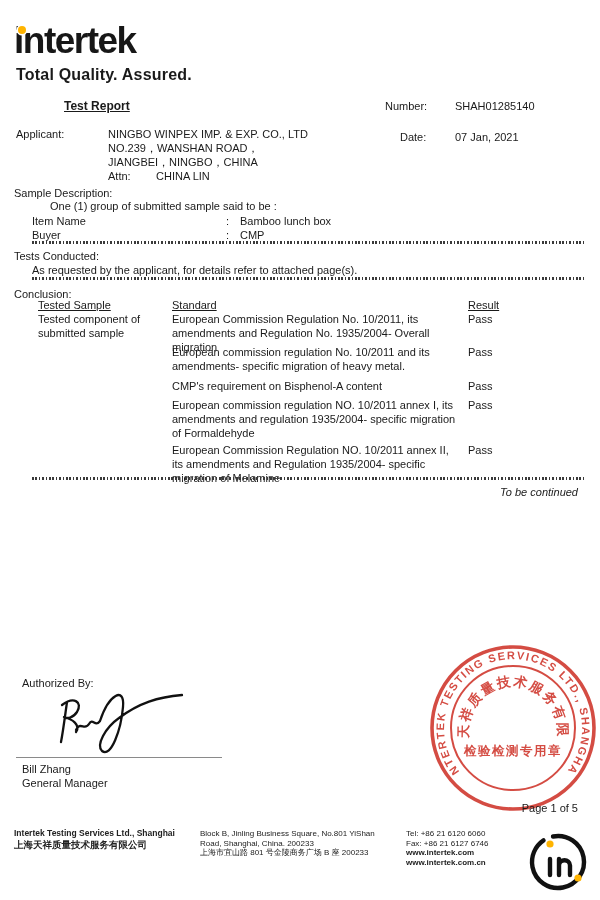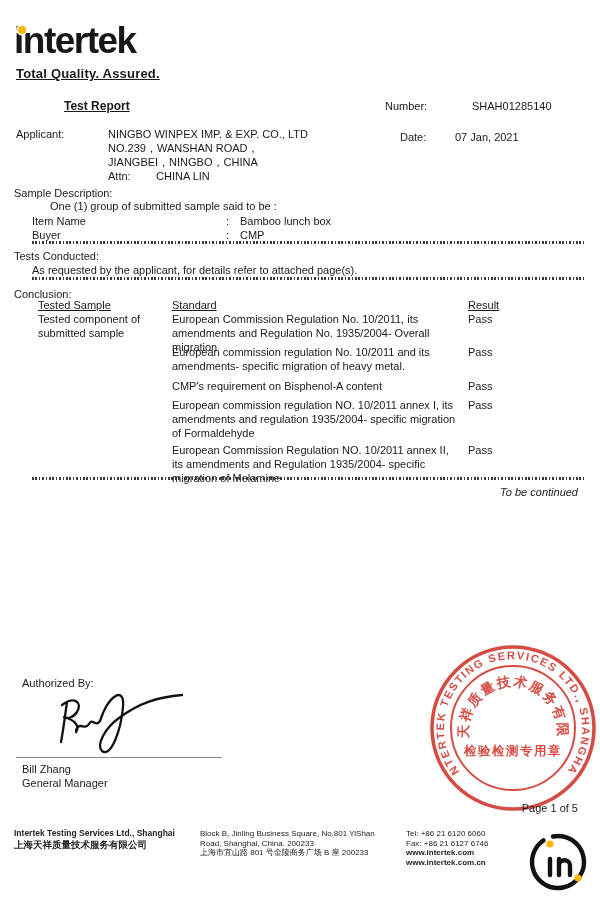--- a/index.html
+++ b/index.html
@@ -7,41 +7,41 @@
   body { width:600px; height:900px; position:relative; font-family:"Liberation Sans", sans-serif; color:#1a1a1a; }
   .page { position:absolute; inset:0; background:#fff; overflow:hidden; }
   .abs { position:absolute; }
   .t { font-size:11px; line-height:14px; }
   .b { font-weight:bold; }
   .u { text-decoration:underline; }
   .sep { height:3px; background:repeating-linear-gradient(90deg,#3a3a3a 0 1.6px, transparent 1.6px 3.4px); }
   
   .logo-text { font-size:37px; font-weight:bold; letter-spacing:-1.5px; color:#171717; }
   .logo-dot { position:absolute; width:8px; height:8px; border-radius:50%; background:#ffb400; box-shadow:0 0 0 1.5px #fff; }
-  .tagline { font-size:13px; font-weight:bold; letter-spacing:0.2px;text-decoration:underline; }
+  .tagline { font-size:16px; font-weight:bold; letter-spacing:0.2px; }
   
   .std-cell { width:288px; }
   .footer-sm { font-size:8px; line-height:9.5px; color:#222; }
   .footer-b { font-weight:bold; }
   .cn { font-family:"Liberation Sans", sans-serif; }
 </style>
 </head>
 <body>
 
 <div class="page">
 
   <div class="abs" style="left:14px; top:20px;">
     <div class="logo-text">intertek</div>
     <div class="logo-dot" style="left:4px; top:6px;"></div>
   </div>
   <div class="abs tagline" style="left:16px; top:66px;">Total Quality. Assured.</div>
 
   <div class="abs t b u" style="left:64px; top:99px; font-size:12px;">Test Report</div>
   <div class="abs t" style="left:385px; top:99px;">Number:</div>
-  <div class="abs t" style="left:455px; top:99px;margin-left:17px;">SHAH01285140</div>
+  <div class="abs t" style="left:455px; top:99px;">SHAH01285140</div>
 
   <div class="abs t" style="left:16px; top:127px;">Applicant:</div>
   <div class="abs t" style="left:108px; top:127px;">NINGBO WINPEX IMP. &amp; EXP. CO., LTD</div>
   <div class="abs t" style="left:108px; top:141px;">NO.239，WANSHAN ROAD，</div>
   <div class="abs t" style="left:108px; top:155px;">JIANGBEI，NINGBO，CHINA</div>
   <div class="abs t" style="left:108px; top:169px;">Attn:</div>
   <div class="abs t" style="left:156px; top:169px;">CHINA LIN</div>
 
   <div class="abs t" style="left:400px; top:130px;">Date:</div>
   <div class="abs t" style="left:455px; top:130px;">07 Jan, 2021</div>

